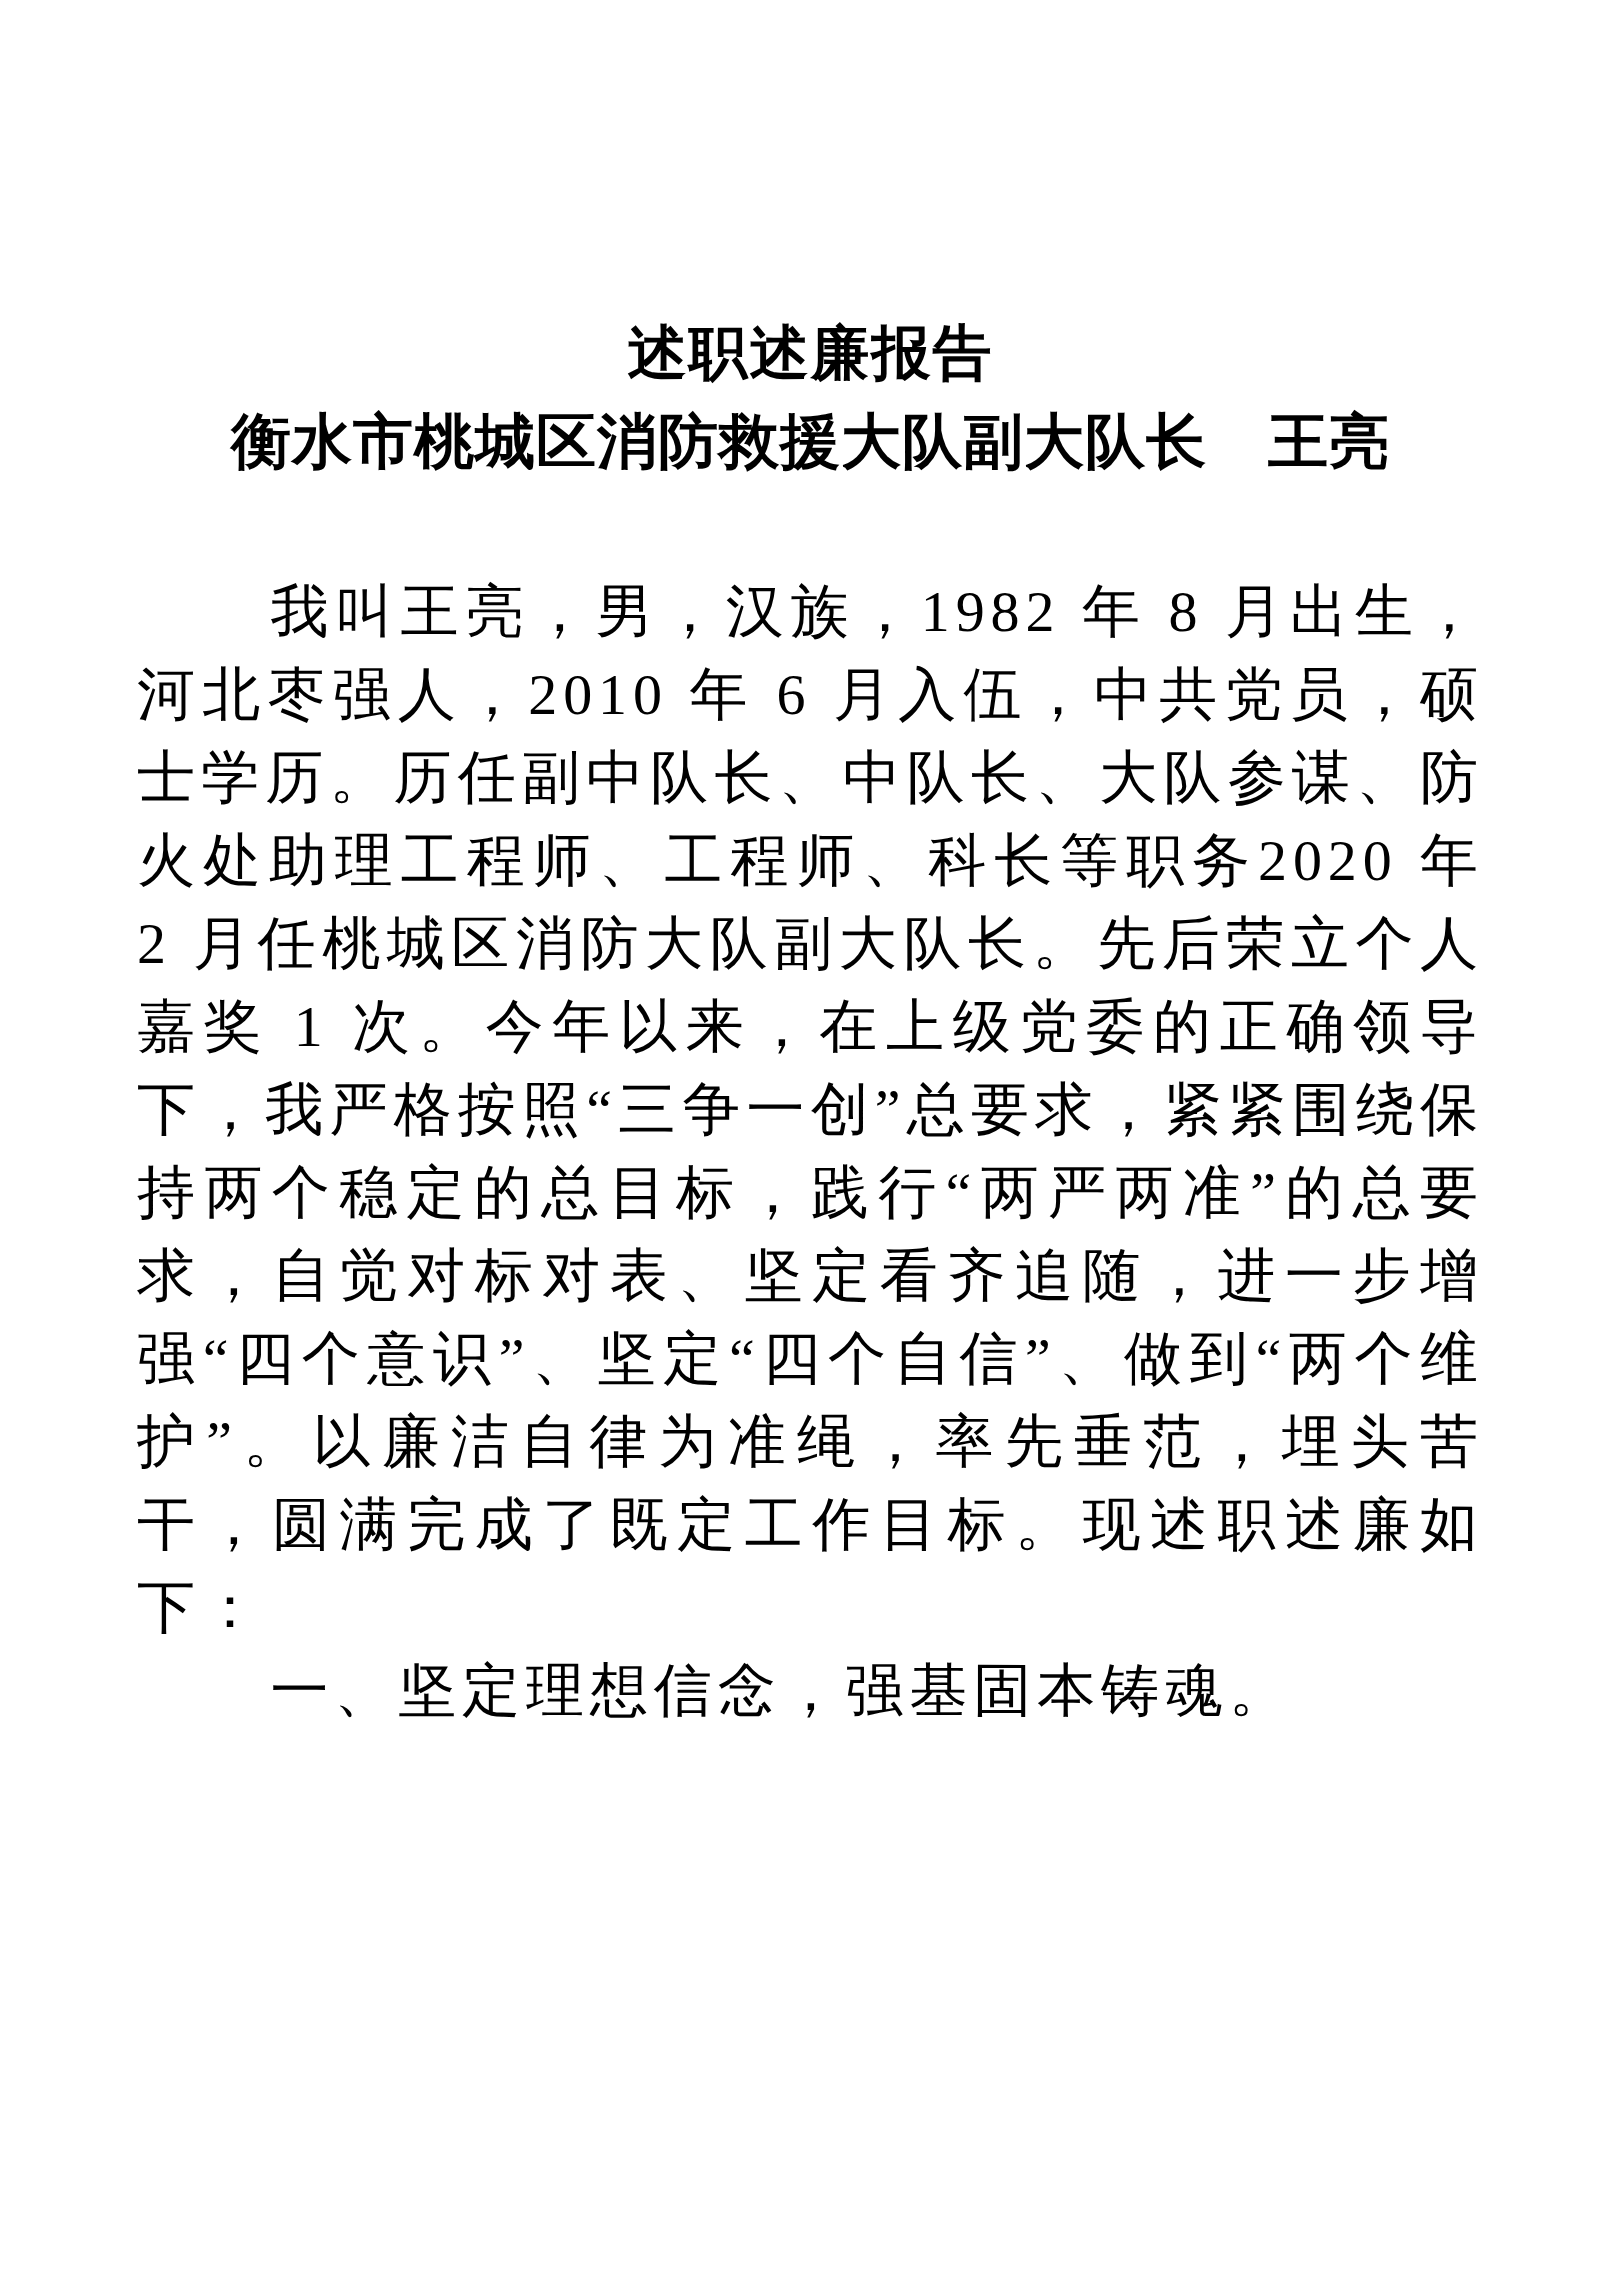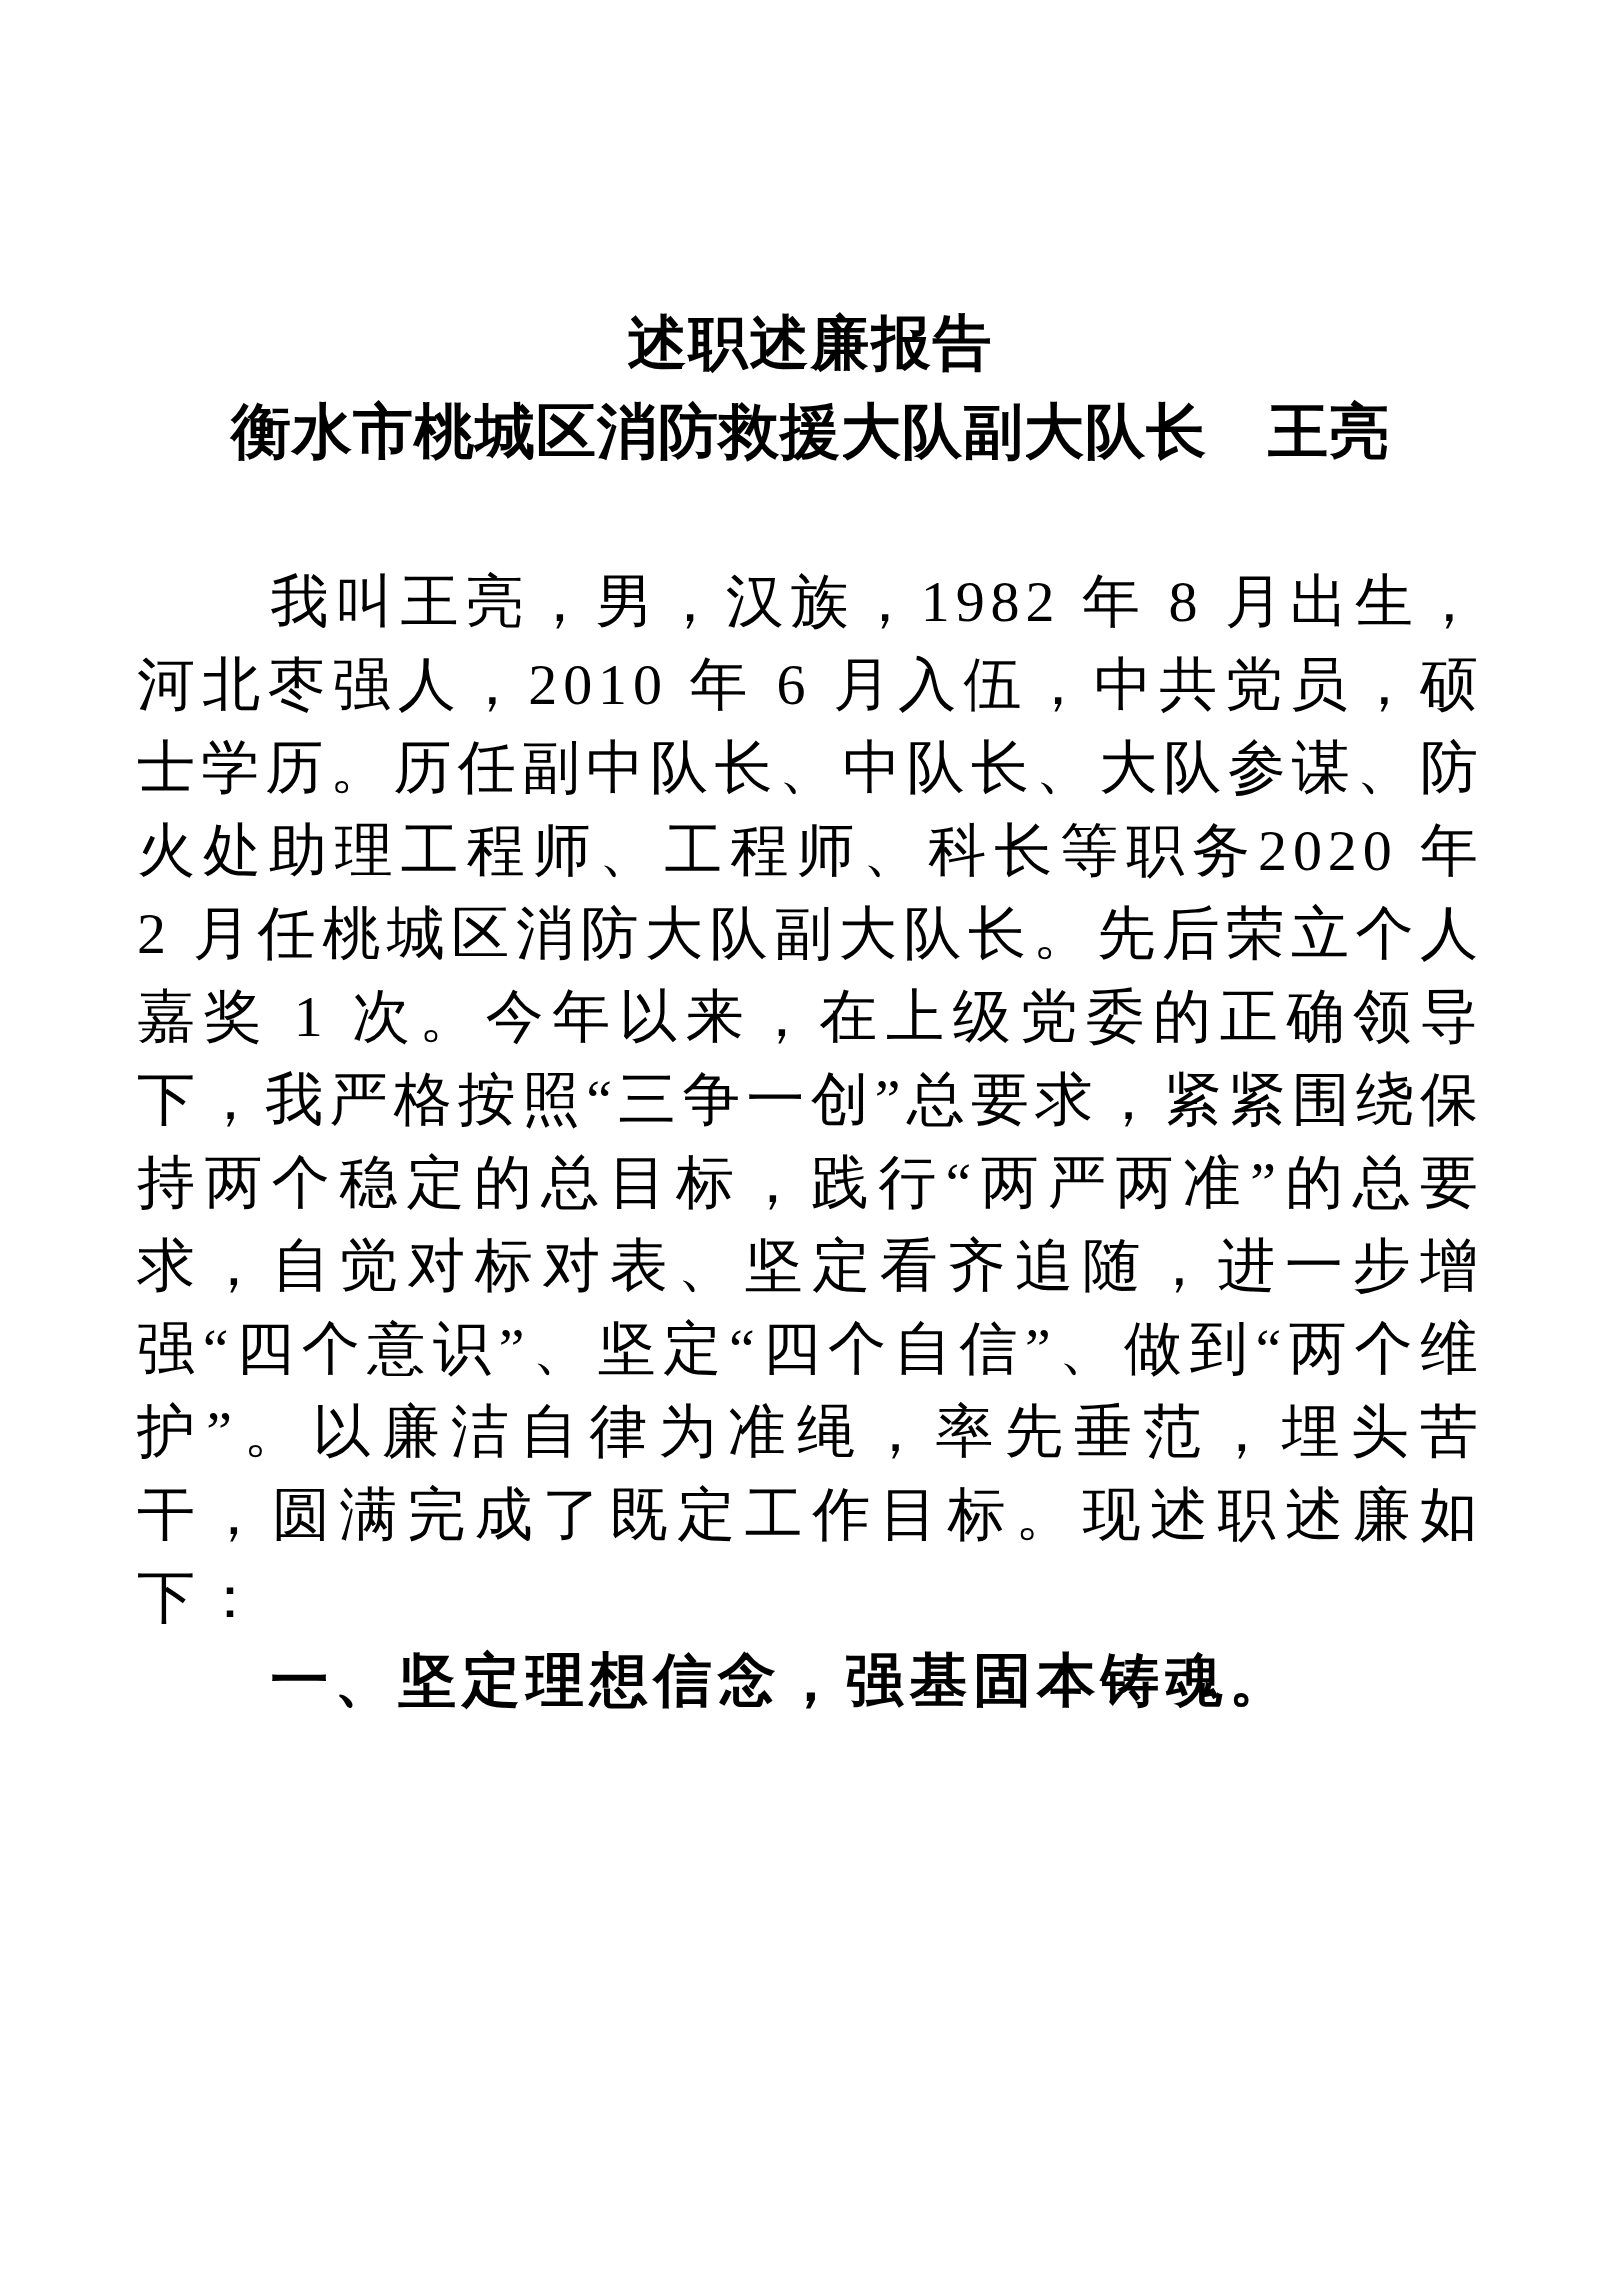--- a/index.html
+++ b/index.html
@@ -4,21 +4,21 @@
   <style>
     html, body {
       margin: 0;
       padding: 0;
       background: #ffffff;
     }
     .page {
       position: relative;
       width: 1621px;
       height: 1842px;
-      margin: 4px auto;
+      margin: 14px auto;
       background: #ffffff;
       color: #000000;
       box-sizing: border-box;
       padding: 292px 137px 0 137px;
       overflow: hidden;
       font-family: "Liberation Serif", "DejaVu Serif", serif;
     }
     .doc-title {
       margin: 0;
       text-align: center;
@@ -38,21 +38,21 @@
     .para {
       margin: 0;
       font-size: 58px;
       line-height: 83px;
       letter-spacing: 5.9px;
       text-align: justify;
       text-indent: 2.3em;
       word-break: break-all;
     }
     .para.heading {
-      font-weight: bold;
+      font-weight: normal;
       text-align: left;
     }
   </style>
 </head>
 <body>
 
 <div class="page">
   <h1 class="doc-title">述职述廉报告</h1>
 
   <h2 class="doc-subtitle">衡水市桃城区消防救援大队副大队长　王亮</h2>

